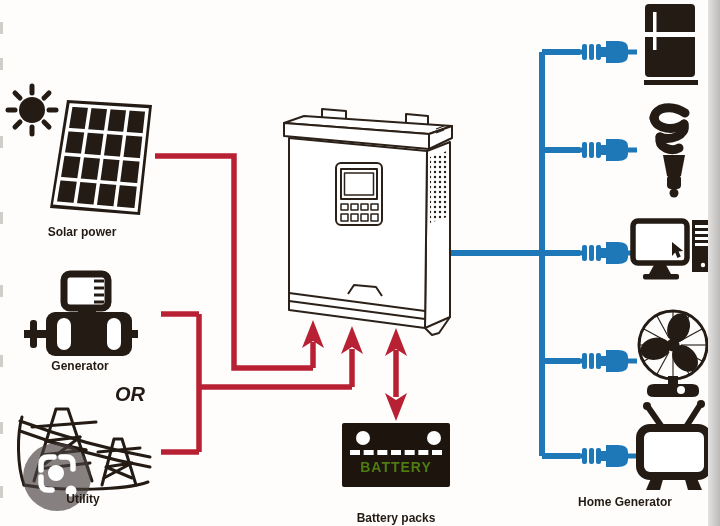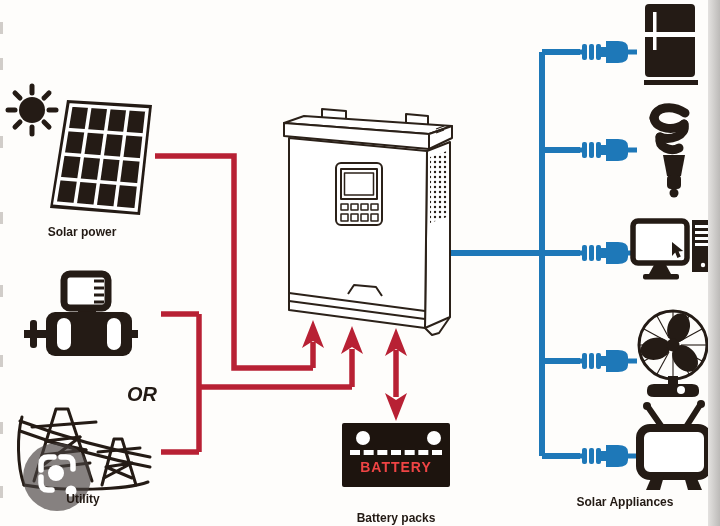--- a/index.html
+++ b/index.html
@@ -29,21 +29,21 @@
     left:342px;top:423px;width:108px;height:64px;background:#1d140e;
     border-radius:2px;z-index:2;
   }
   #battery-box .terminal{
     position:absolute;top:8px;width:14px;height:14px;border-radius:50%;background:#fff;
   }
   #battery-box .dash{
     position:absolute;left:8px;right:8px;top:27px;border-top:5px dashed #fff;
   }
   #battery-box .batt-label{
-    position:absolute;left:0;right:0;top:36px;text-align:center;color:#ef4444;
+    position:absolute;left:0;right:0;top:36px;text-align:center;color:#4d7c0f;
     font-weight:700;font-size:14px;letter-spacing:1px;
   }
   
   #lens{
     left:23px;top:443px;width:68px;height:68px;border-radius:50%;
     background:rgba(72,66,64,0.66);z-index:5;cursor:pointer;
   }
   
   #edge-strip{left:708px;top:0;width:12px;height:526px;
     background:linear-gradient(to right,#e4e2e0,#bcbab8);z-index:7;}
@@ -291,24 +291,25 @@
         <path d="M18,27 L18,21 Q18,14 25,14 L31,14"></path>
         <path d="M38,14 L43,14 Q50,14 50,21 L50,26"></path>
         <path d="M18,34 L18,40 Q18,47 25,47 L29,47"></path>
       </g>
       <circle cx="33" cy="30" r="8" fill="#fff"></circle>
       <circle cx="48" cy="48" r="5.5" fill="#fff"></circle>
     </svg>
   </div>
 
   <div class="lbl" style="left:22px;top:226px;width:120px">Solar power</div>
-  <div class="lbl italic" style="left:120px;top:383px;width:44px">OR</div>
+  <div class="lbl" style="left:20px;top:360px;width:120px">Generator</div>
+  <div class="lbl italic" style="left:108px;top:383px;width:44px">OR</div>
   <div class="lbl" style="left:28px;top:493px;width:110px">Utility</div>
   <div class="lbl" style="left:336px;top:512px;width:120px">Battery packs</div>
-  <div class="lbl" style="left:540px;top:496px;width:170px">Solar Appliances</div>
+  <div class="lbl" style="left:540px;top:496px;width:170px">Home Generator</div>
 
   <div id="edge-strip" class="abs"></div>
   <div class="abs edge-mark" style="top:22px"></div>
   <div class="abs edge-mark" style="top:58px"></div>
   <div class="abs edge-mark" style="top:136px"></div>
   <div class="abs edge-mark" style="top:212px"></div>
   <div class="abs edge-mark" style="top:285px"></div>
   <div class="abs edge-mark" style="top:355px"></div>
   <div class="abs edge-mark" style="top:422px"></div>
   <div class="abs edge-mark" style="top:486px"></div>

